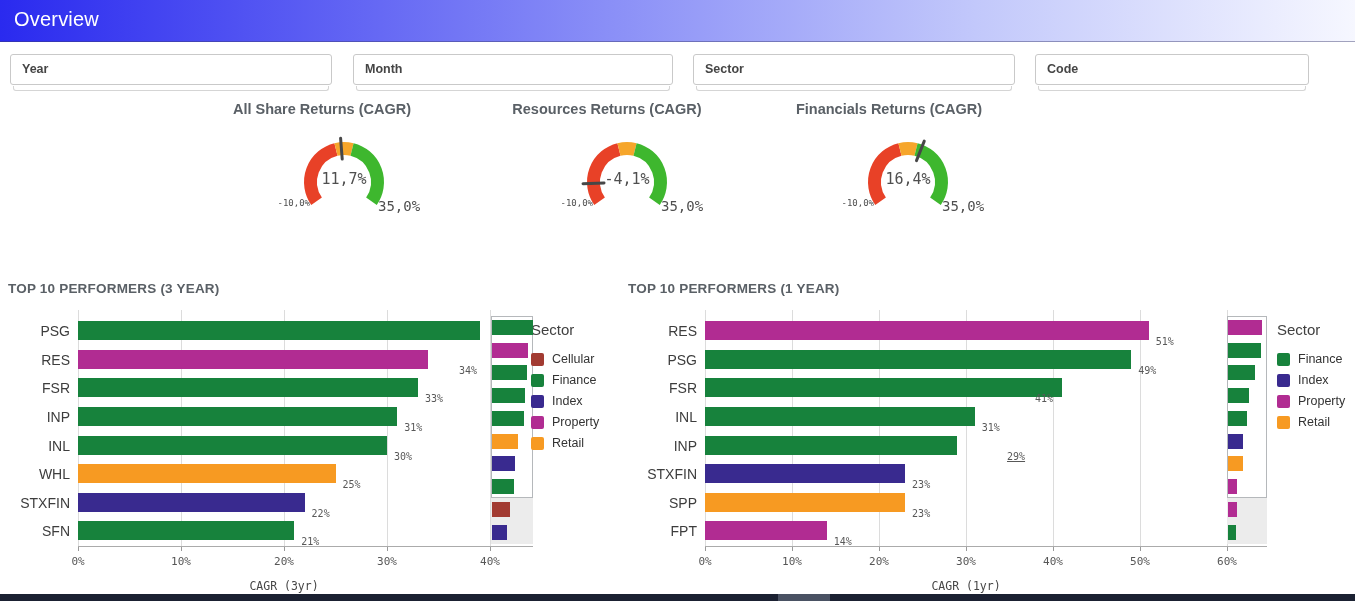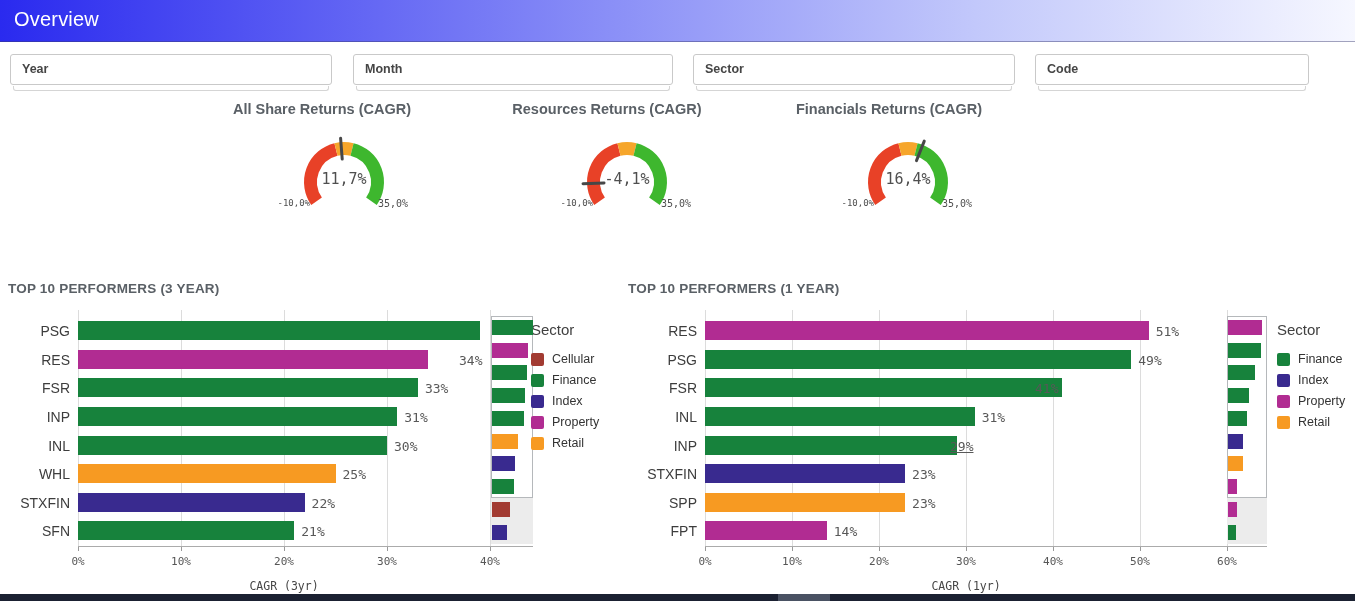--- a/index.html
+++ b/index.html
@@ -17,34 +17,34 @@
   .flabel{position:absolute;left:11px;top:0;line-height:29px;font-size:12.5px;font-weight:bold;color:#454545;}
   
   .gtitle{position:absolute;top:101px;width:300px;text-align:center;font-size:14.5px;font-weight:bold;color:#5a6066;}
   .gauge{position:absolute;top:136px;width:140px;height:80px;}
   .gauge svg{position:absolute;left:0;top:0;}
   .gval{position:absolute;left:0;right:0;top:34px;text-align:center;
         font-family:"DejaVu Sans Mono",monospace;font-size:15px;color:#4f4f4f;}
   .gmin{position:absolute;left:-16px;width:52px;top:62px;text-align:right;
         font-family:"DejaVu Sans Mono",monospace;font-size:9px;color:#4f4f4f;}
   .gmax{position:absolute;left:104px;top:62px;
-        font-family:"DejaVu Sans Mono",monospace;font-size:10px;color:#4f4f4f;}
+        font-family:"DejaVu Sans Mono",monospace;font-size:14px;color:#4f4f4f;}
   
   .ctitle{position:absolute;top:281px;font-size:13.5px;font-weight:bold;color:#5a6066;letter-spacing:.2px;}
   .axtitle{position:absolute;top:579px;width:200px;text-align:center;
         font-family:"DejaVu Sans Mono",monospace;font-size:11.5px;color:#474747;}
   .ltitle{position:absolute;top:321px;font-size:15px;color:#404040;}
   .grid{position:absolute;top:310px;height:236px;width:1px;background:#dcdcdc;}
   .axisline{position:absolute;top:546px;height:1px;background:#ababab;}
   .tick{position:absolute;top:546px;height:5px;width:1px;background:#9a9a9a;}
   .ticklbl{position:absolute;top:555px;width:50px;text-align:center;
         font-family:"DejaVu Sans Mono",monospace;font-size:11px;color:#565656;}
   .cat{position:absolute;width:64px;text-align:right;font-size:14px;color:#3d3d3d;height:15px;}
   .bar{position:absolute;height:19px;}
-  .val{position:absolute;font-family:"DejaVu Sans Mono",monospace;font-size:13px;color:#585858;}
+  .val{position:absolute;font-family:"DejaVu Sans Mono",monospace;font-size:10px;color:#585858;margin-top:12px;}
   .valin{position:absolute;text-align:right;font-family:"DejaVu Sans Mono",monospace;
         font-size:11px;font-weight:bold;color:#ffffff;}
   .mapwin{position:absolute;top:316px;height:182px;background:#ffffff;border:1px solid #b5b8bb;box-sizing:border-box;}
   .mapgray{position:absolute;top:498px;height:46px;background:#ececec;}
   .mapbar{position:absolute;height:15px;}
   .lgsw{position:absolute;width:13px;height:13px;border-radius:2px;}
   .lglbl{position:absolute;font-size:12.5px;color:#333333;}
   
   .hscroll{position:absolute;left:0;top:594px;width:1355px;height:7px;background:#1b2132;}
   .hthumb{position:absolute;left:778px;top:0;width:52px;height:7px;background:#4a5263;}
@@ -211,21 +211,21 @@
     <div class="bar" style="left: 705px; top: 349.64px; width: 426.3px; height: 19px; background: rgb(23, 130, 60);"></div>
     <div class="val" style="left: 1138.3px; top: 352.64px;">49%</div>
     <div class="cat" style="left: 633px; top: 380.28px;">FSR</div>
     <div class="bar" style="left: 705px; top: 378.28px; width: 356.7px; height: 19px; background: rgb(23, 130, 60);"></div>
     <div class="val" style="left: 1035px; top: 381.28px;">41%</div>
     <div class="cat" style="left: 633px; top: 408.92px;">INL</div>
     <div class="bar" style="left: 705px; top: 406.92px; width: 269.7px; height: 19px; background: rgb(23, 130, 60);"></div>
     <div class="val" style="left: 981.7px; top: 409.92px;">31%</div>
     <div class="cat" style="left: 633px; top: 437.56px;">INP</div>
     <div class="bar" style="left: 705px; top: 435.56px; width: 252.3px; height: 19px; background: rgb(23, 130, 60);"></div>
-    <div class="val" style="left: 950px; top: 438.56px; text-decoration: underline;">29%</div>
+    <div class="val" style="left: 1007px; top: 438.56px; text-decoration: underline;">29%</div>
     <div class="cat" style="left: 633px; top: 466.2px;">STXFIN</div>
     <div class="bar" style="left: 705px; top: 464.2px; width: 200.1px; height: 19px; background: rgb(57, 42, 143);"></div>
     <div class="val" style="left: 912.1px; top: 467.2px;">23%</div>
     <div class="cat" style="left: 633px; top: 494.84px;">SPP</div>
     <div class="bar" style="left: 705px; top: 492.84px; width: 200.1px; height: 19px; background: rgb(247, 154, 34);"></div>
     <div class="val" style="left: 912.1px; top: 495.84px;">23%</div>
     <div class="cat" style="left: 633px; top: 523.48px;">FPT</div>
     <div class="bar" style="left: 705px; top: 521.48px; width: 121.8px; height: 19px; background: rgb(177, 44, 146);"></div>
     <div class="val" style="left: 833.8px; top: 524.48px;">14%</div>
     <div class="mapwin" style="left: 1227px; width: 40px;"></div>

